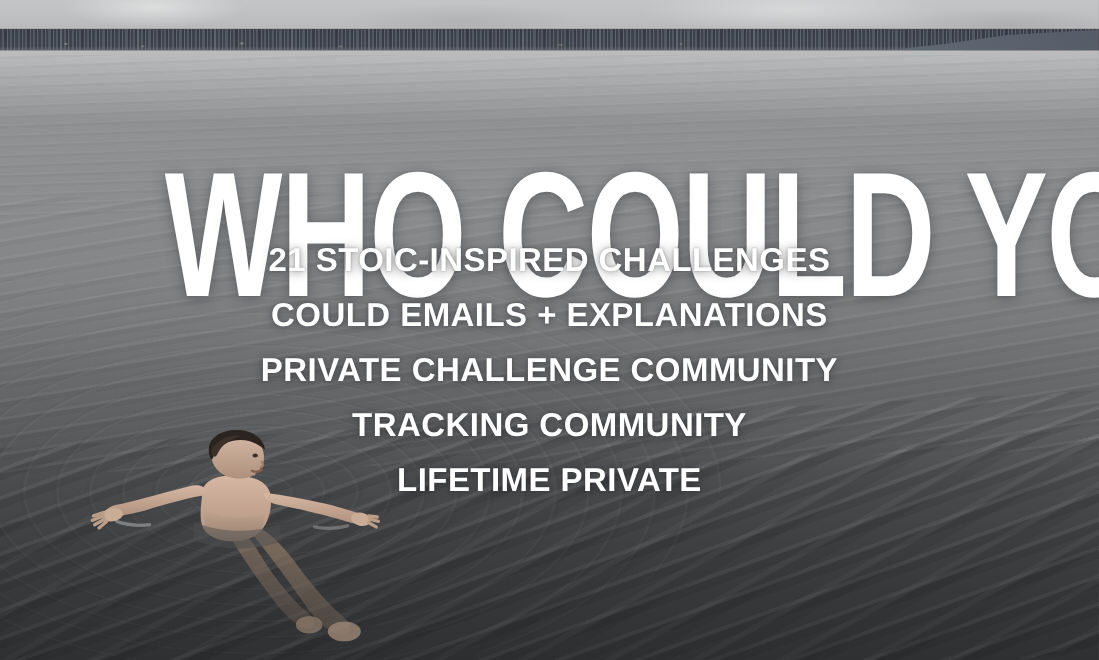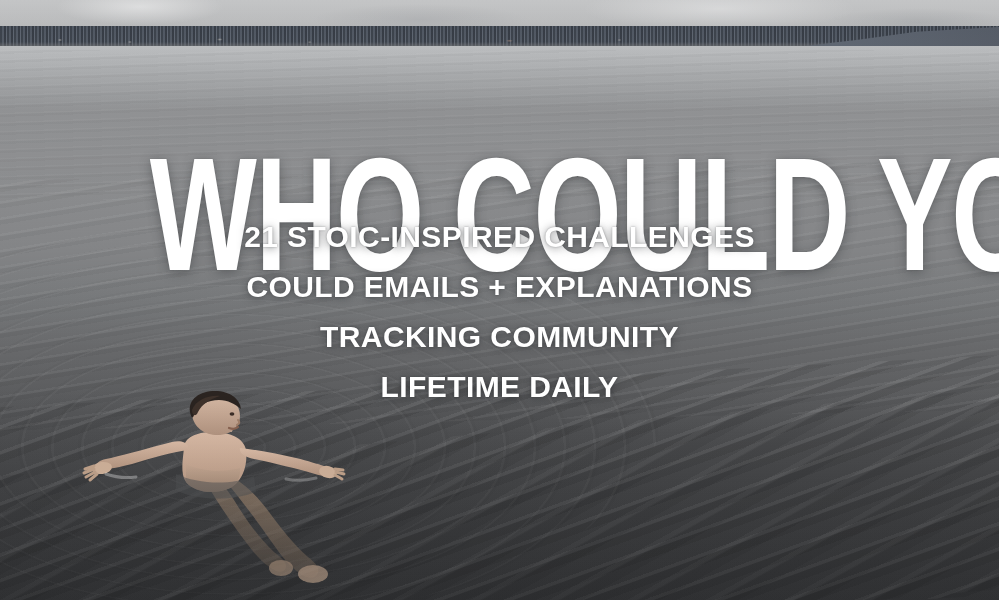--- a/index.html
+++ b/index.html
@@ -289,18 +289,19 @@
     <div class="haze"></div>
   </div>
 
   <div class="content">
 
     <h1 class="headline">WHO COULD YOU BE?</h1>
 
     <div class="benefits">
       <div class="benefit">21 STOIC-INSPIRED CHALLENGES</div>
       <div class="benefit">COULD EMAILS + EXPLANATIONS</div>
+      <div class="benefit">PRIVATE CHALLENGE COMMUNITY</div>
       <div class="benefit">TRACKING COMMUNITY</div>
-      <div class="benefit">LIFETIME DAILY</div>
+      <div class="benefit">LIFETIME PRIVATE</div>
     </div>
 
   </div>
 </div>
 
 </body></html>

